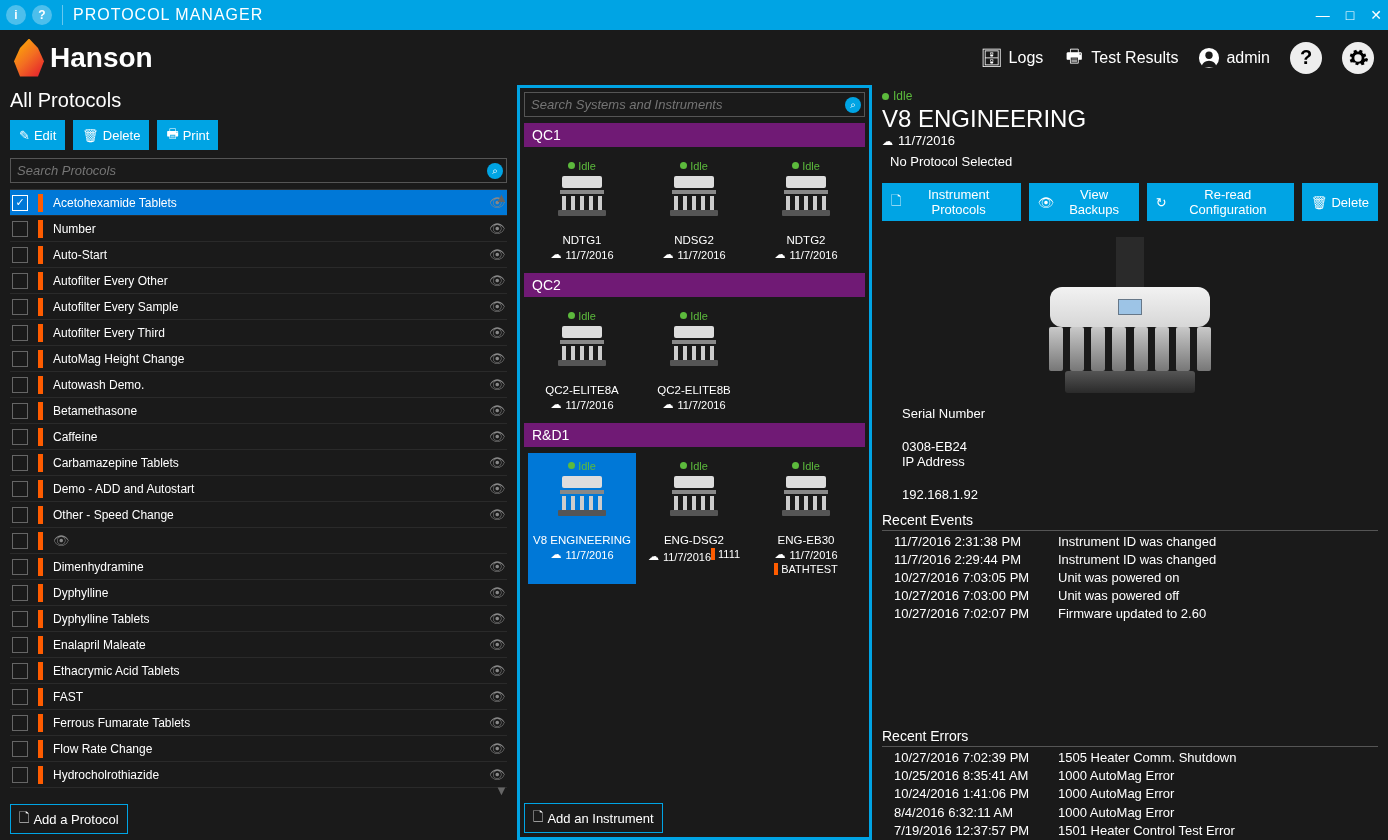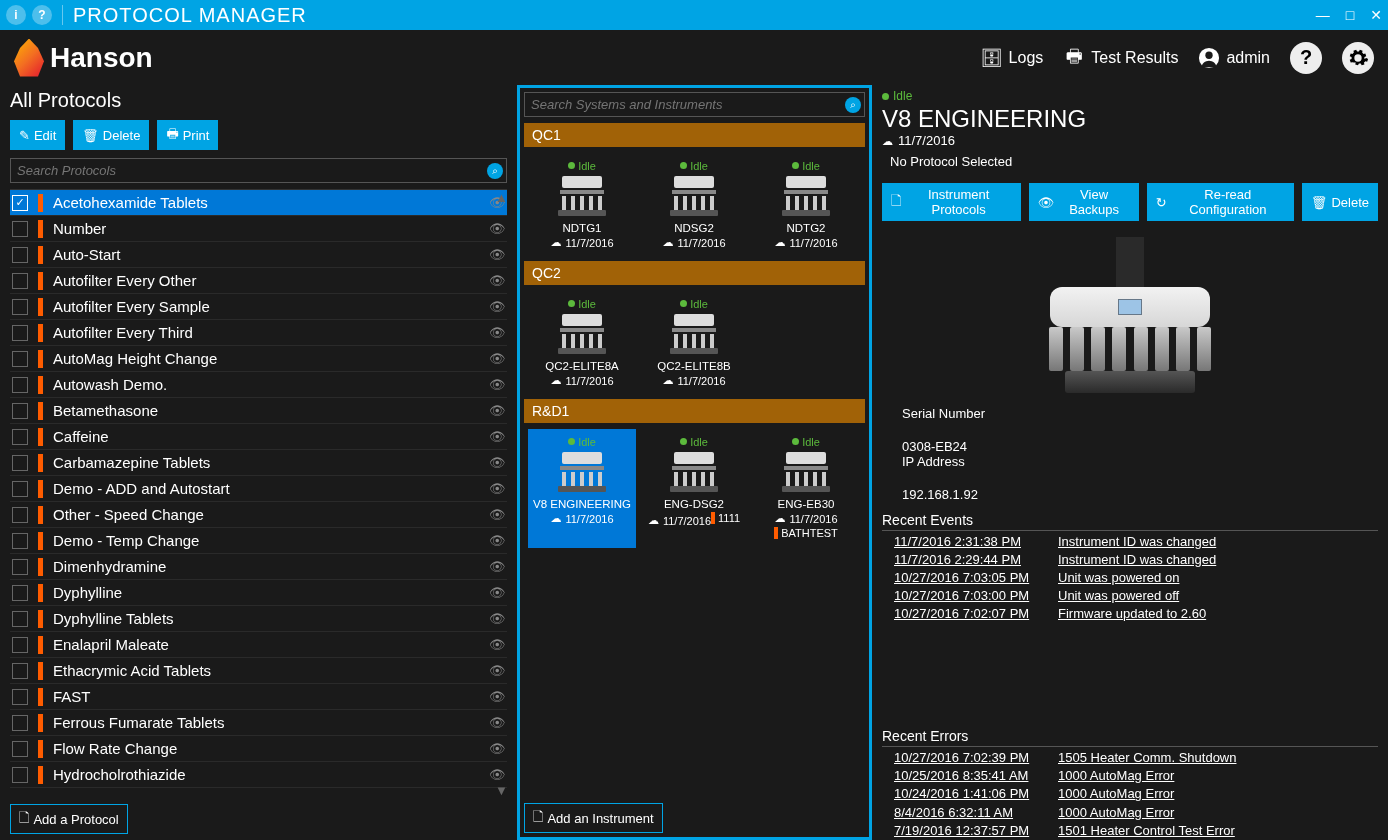--- a/index.html
+++ b/index.html
@@ -3,21 +3,21 @@
 <meta charset="utf-8">
 <style>
 * { margin:0; padding:0; box-sizing:border-box; }
 body { font-family:"Segoe UI", Arial, sans-serif; background:#1a1a1a; color:#fff; width:1388px; height:840px; overflow:hidden; font-size:13px; }
 
 
 .titlebar { height:30px; background:#00a4e4; display:flex; align-items:center; padding:0 6px; }
 .titlebar .ticons { display:flex; gap:6px; margin-right:10px; }
 .titlebar .tcircle { width:20px; height:20px; border-radius:50%; background:rgba(255,255,255,0.3); display:flex; align-items:center; justify-content:center; font-weight:bold; font-size:12px; color:#fff; }
 .titlebar .divider { width:1px; height:20px; background:rgba(255,255,255,0.4); margin-right:10px; }
-.titlebar .title { color:#fff; font-size:20px; letter-spacing:1px; }
+.titlebar .title { color:#fff; font-size:16px; letter-spacing:1px; }
 .titlebar .winbtns { margin-left:auto; display:flex; gap:16px; font-size:14px; }
 .titlebar .winbtns span { cursor:pointer; }
 
 
 .header { height:55px; display:flex; align-items:center; padding:0 14px; }
 .logo { display:flex; align-items:center; gap:6px; }
 .logo-flame { width:30px; height:38px; background:linear-gradient(135deg,#ffb600 0%,#f36f21 50%,#e3172f 100%); clip-path:polygon(50% 0,80% 25%,100% 60%,80% 100%,20% 100%,0 60%,20% 25%); }
 .logo-text { font-size:28px; font-weight:bold; }
 .topnav { margin-left:auto; display:flex; align-items:center; gap:20px; }
 .topnav .navitem { display:flex; align-items:center; gap:6px; font-size:16px; cursor:pointer; }
@@ -39,62 +39,62 @@
 .searchbox { position:relative; margin-bottom:6px; }
 .searchbox input { width:100%; padding:4px 24px 4px 6px; background:#1a1a1a; border:1px solid #555; color:#aaa; font-style:italic; font-size:13px; }
 .search-icon { position:absolute; right:4px; top:50%; transform:translateY(-50%); width:16px; height:16px; border-radius:50%; background:#00a4e4; display:flex; align-items:center; justify-content:center; font-size:10px; }
 .protocol-list { flex:1; overflow:hidden; position:relative; border-top:1px solid #333; }
 .protocol-list .rows { height:100%; }
 .proto-row { display:flex; align-items:center; height:26px; border-bottom:1px solid #2a2a2a; padding:0 2px; }
 .proto-row.selected { background:#0078d7; }
 .proto-check { width:16px; height:16px; border:1px solid #666; margin-right:10px; display:inline-flex; align-items:center; justify-content:center; font-size:11px; }
 .proto-row.selected .proto-check { background:#0078d7; border-color:#fff; }
 .proto-bar { width:5px; height:18px; background:#ff5c00; margin-right:10px; }
-.proto-name { flex:1; font-size:15px; }
+.proto-name { flex:1; font-size:12px; }
 .proto-eye { width:16px; text-align:center; color:#888; }
 .scroll-arrows { position:absolute; right:-2px; top:0; width:14px; display:flex; flex-direction:column; justify-content:space-between; height:100%; color:#666; }
 .addproto { margin-top:6px; }
 
 
 .center .searchbox { margin-bottom:6px; }
-.group-header { background:#a16207; padding:4px 8px; font-size:14px; }
+.group-header { background:#701a75; padding:4px 8px; font-size:14px; }
 .group-body { padding:6px 4px; }
 .inst-row { display:flex; gap:4px; }
 .inst-card { width:108px; text-align:center; padding:4px 2px 6px 2px; cursor:pointer; }
 .inst-card.selected { background:#0078d7; }
 .idle { color:#5cba3c; font-size:11px; display:inline-flex; align-items:center; gap:3px; }
 .idle-dot { width:7px; height:7px; background:#5cba3c; border-radius:50%; display:inline-block; }
 .inst-icon { width:48px; height:40px; margin:4px auto 2px auto; position:relative; }
 .inst-icon .top { width:40px; height:12px; background:#ddd; margin:0 auto; border-radius:2px; }
 .inst-icon .mid { width:44px; height:4px; background:#888; margin:2px auto; }
 .inst-icon .legs { display:flex; justify-content:space-around; width:44px; margin:0 auto; }
 .inst-icon .leg { width:4px; height:14px; background:#ccc; }
 .inst-icon .base { width:48px; height:6px; background:#555; margin:0 auto; border-radius:1px; }
-.inst-name { font-size:11.5px; margin-top:6px; white-space:nowrap; overflow:hidden; }
+.inst-name { font-size:11.5px; margin-top:18px; white-space:nowrap; overflow:hidden; }
 .inst-date { font-size:11px; display:inline-flex; align-items:center; gap:2px; justify-content:center; }
 .inst-tag { display:inline-flex; align-items:center; gap:3px; font-size:11px; margin-top:2px; }
 .inst-tag .bar { width:4px; height:12px; background:#ff5c00; }
 .addinst { margin-top:auto; }
 
 
 .right .status { color:#5cba3c; font-size:12px; display:flex; align-items:center; gap:4px; }
 .right h2 { font-size:24px; font-weight:normal; margin-top:2px; }
 .right .date { font-size:13px; display:flex; align-items:center; gap:3px; }
 .noproto { margin:6px 0 10px 8px; }
 .inst-photo { width:200px; height:170px; margin:8px auto; position:relative; }
 .photo-top { width:28px; height:50px; background:#2a2a2a; margin:0 auto; }
 .photo-body { width:160px; height:40px; background:linear-gradient(#f2f2f2,#d7d7d7); border-radius:12px; margin:0 auto; display:flex; align-items:center; justify-content:center; }
 .photo-screen { width:24px; height:16px; background:#9dc4e6; border:1px solid #678; }
 .photo-legs { width:170px; margin:0 auto; display:flex; justify-content:space-around; }
 .photo-leg { width:14px; height:44px; background:linear-gradient(#c9c9c9,#777); border-radius:2px; }
 .photo-base { width:130px; height:22px; background:linear-gradient(#555,#2a2a2a); margin:0 auto; border-radius:3px; }
 .info-row { display:flex; gap:18px; margin-left:20px; font-size:13px;flex-direction:column; }
 .info-row .lbl { width:92px; }
 .section-head { border-bottom:1px solid #555; padding-bottom:2px; margin:10px 0 2px 0; font-size:14px; }
-.event-row { display:flex; gap:14px; font-size:13px; margin-left:12px; line-height:1.4;text-decoration:underline; }
+.event-row { display:flex; gap:14px; font-size:13px; margin-left:12px; line-height:1.4; }
 .event-row .ts { width:150px; }
 
 .cloud-icon::before { content:"\2601"; font-size:11px; margin-right:2px; }
 svg.ic { width:14px; height:14px; fill:#fff; vertical-align:middle; }
 </style>
 </head>
 <body>
 
 <div class="titlebar">
   <div class="ticons">
@@ -232,21 +232,20 @@
           </div>
           <div class="proto-row">
             <span class="proto-check"></span>
             <span class="proto-bar"></span>
             <span class="proto-name">Other - Speed Change</span>
             <span class="proto-eye">👁</span>
           </div>
           <div class="proto-row">
             <span class="proto-check"></span>
             <span class="proto-bar"></span>
-            <span class="proto-name">Demo - Temp Change</span>
             <span class="proto-eye">👁</span>
           </div>
           <div class="proto-row">
             <span class="proto-check"></span>
             <span class="proto-bar"></span>
             <span class="proto-name">Dimenhydramine</span>
             <span class="proto-eye">👁</span>
           </div>
           <div class="proto-row">
             <span class="proto-check"></span>

